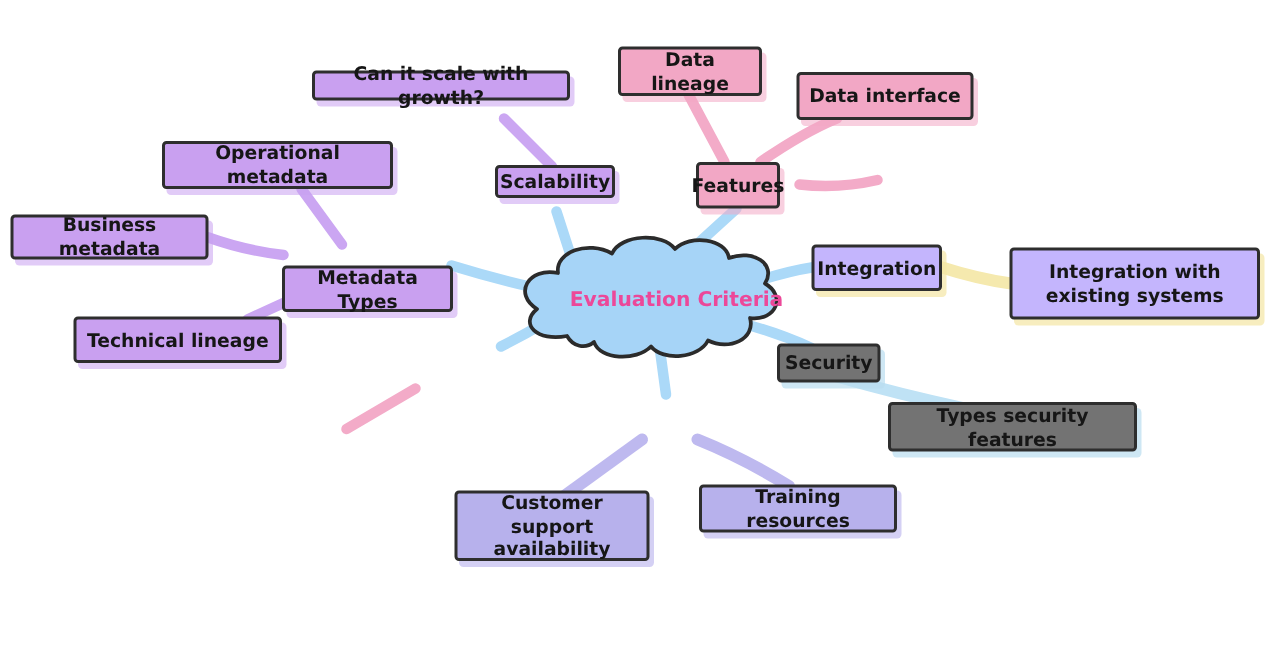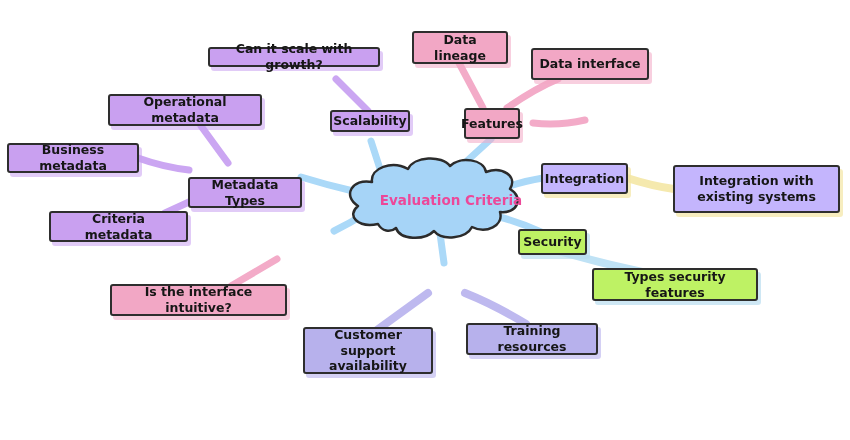--- a/index.html
+++ b/index.html
@@ -12,21 +12,21 @@
     position:absolute;box-sizing:border-box;
     border:2px solid #2e2e2e;border-radius:3px;
     display:flex;align-items:center;justify-content:center;
     text-align:center;
     font:600 12.5px/1.25 "DejaVu Sans",sans-serif;color:#161616;
     padding:1px 5px;cursor:pointer;
   }
   .purple  {background:#c9a0f0;box-shadow:3px 4px 0 rgba(201,160,240,.55);}
   .pink    {background:#f2a7c5;box-shadow:3px 4px 0 rgba(242,167,197,.55);}
   .yellow  {background:#c4b5fd;box-shadow:3px 4px 0 rgba(243,230,164,.70);}
-  .blue    {background:#bef264;box-shadow:3px 4px 0 rgba(185,221,240,.70);}
+  .blue    {background:#737373;box-shadow:3px 4px 0 rgba(185,221,240,.70);}
   .lavender{background:#b7b1ec;box-shadow:3px 4px 0 rgba(183,177,236,.60);}
   .center-label{
     position:absolute;left:355px;top:188px;width:152px;height:24px;
     display:flex;align-items:center;justify-content:center;
     font:600 13.5px "DejaVu Sans",sans-serif;color:#ec4899;cursor:pointer;margin-left:20px;
   }
 </style>
 </head>
 <body>
 
@@ -90,20 +90,19 @@
 
   <div class="node yellow" style="left:541px;top:163px;width:87px;height:31px">Integration</div>
   <div class="node yellow" style="left:673px;top:165px;width:167px;height:48px">Integration with existing systems</div>
 
   <div class="node blue" style="left:518px;top:229px;width:69px;height:26px">Security</div>
   <div class="node blue" style="left:592px;top:268px;width:166px;height:33px">Types security features</div>
 
   <div class="node lavender" style="left:303px;top:327px;width:130px;height:47px">Customer support availability</div>
   <div class="node lavender" style="left:466px;top:323px;width:132px;height:32px">Training resources</div>
 
-  <div class="node pink" style="left:110px;top:284px;width:177px;height:32px">Is the interface intuitive?</div>
 
   <div class="node purple" style="left:108px;top:94px;width:154px;height:32px">Operational metadata</div>
   <div class="node purple" style="left:7px;top:143px;width:132px;height:30px">Business metadata</div>
   <div class="node purple" style="left:188px;top:177px;width:114px;height:31px">Metadata Types</div>
-  <div class="node purple" style="left:49px;top:211px;width:139px;height:31px">Criteria metadata</div>
+  <div class="node purple" style="left:49px;top:211px;width:139px;height:31px">Technical lineage</div>
 
 </div>
 
 </body></html>

